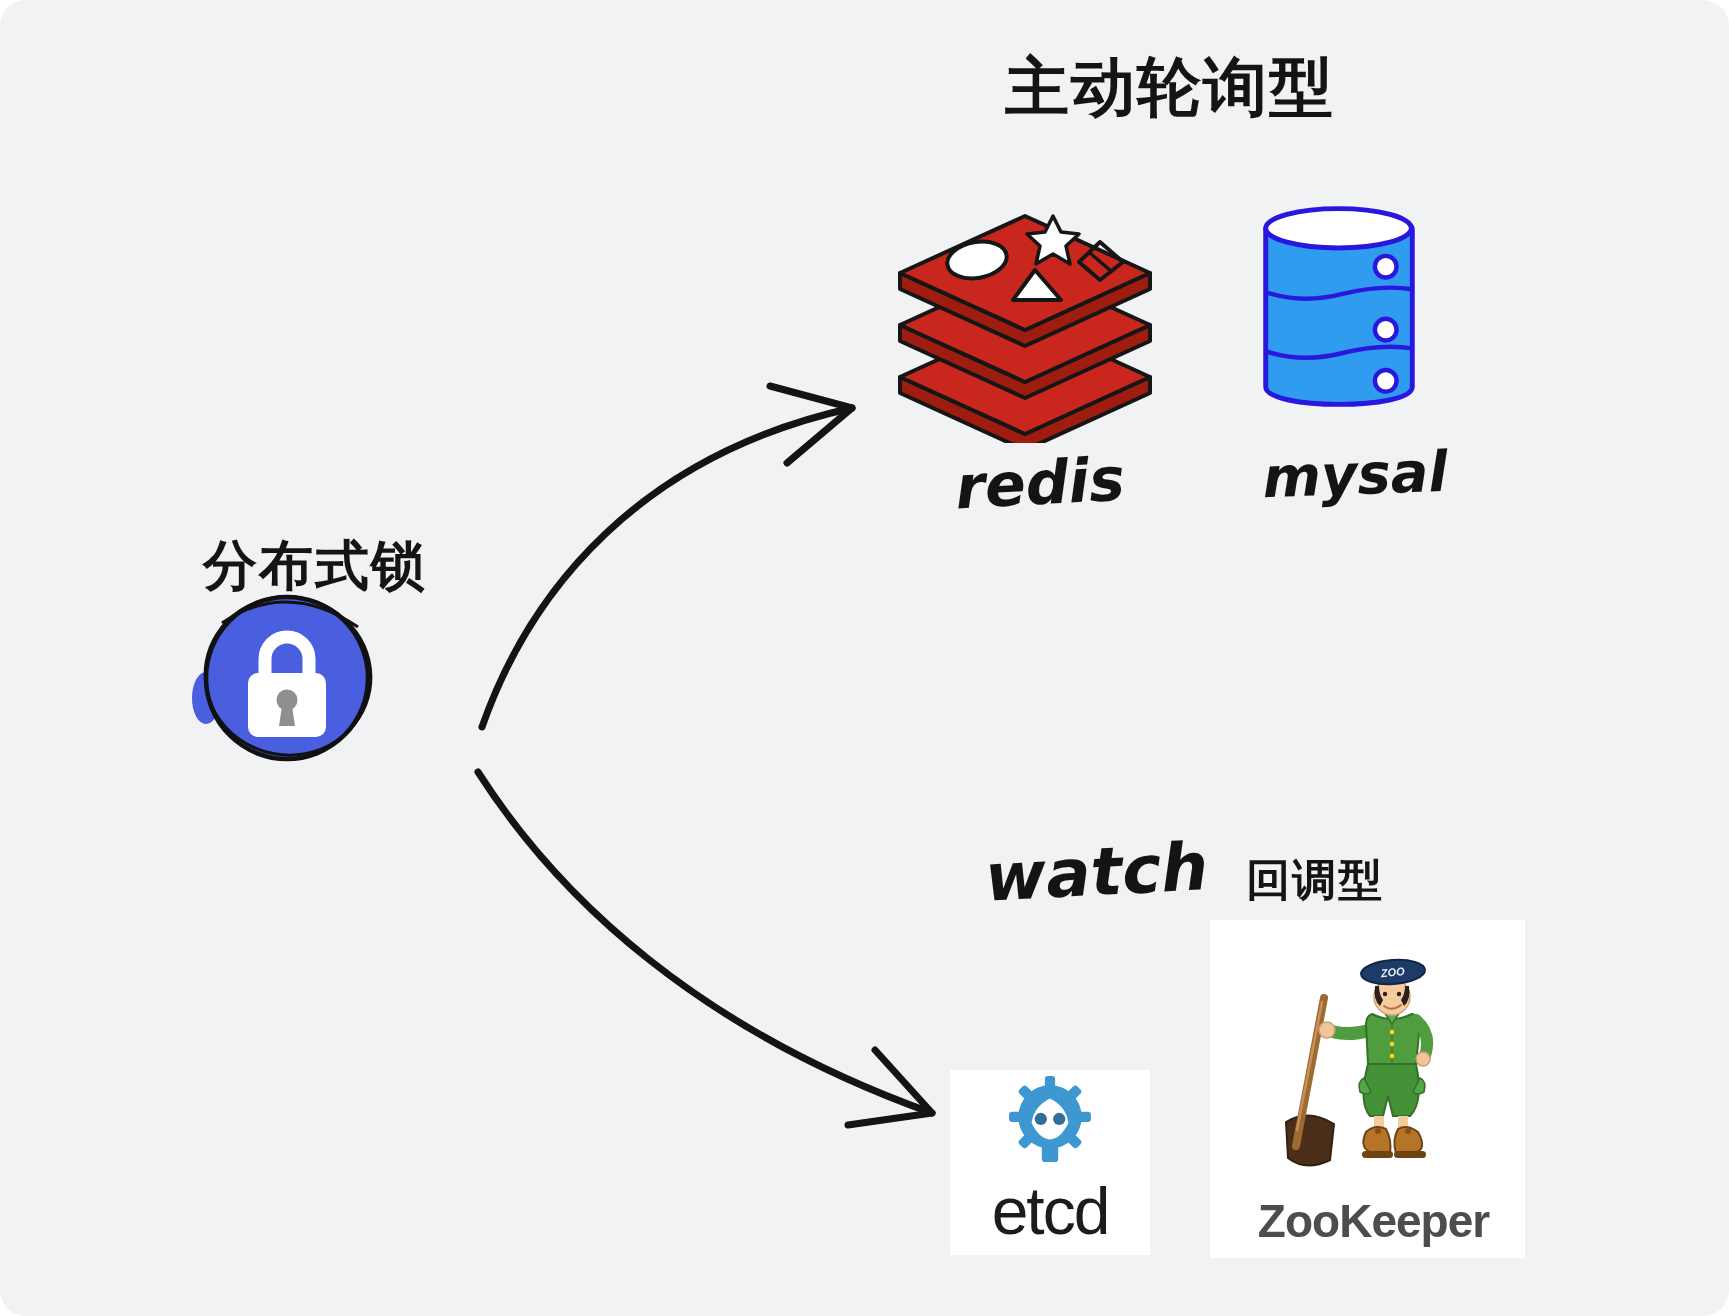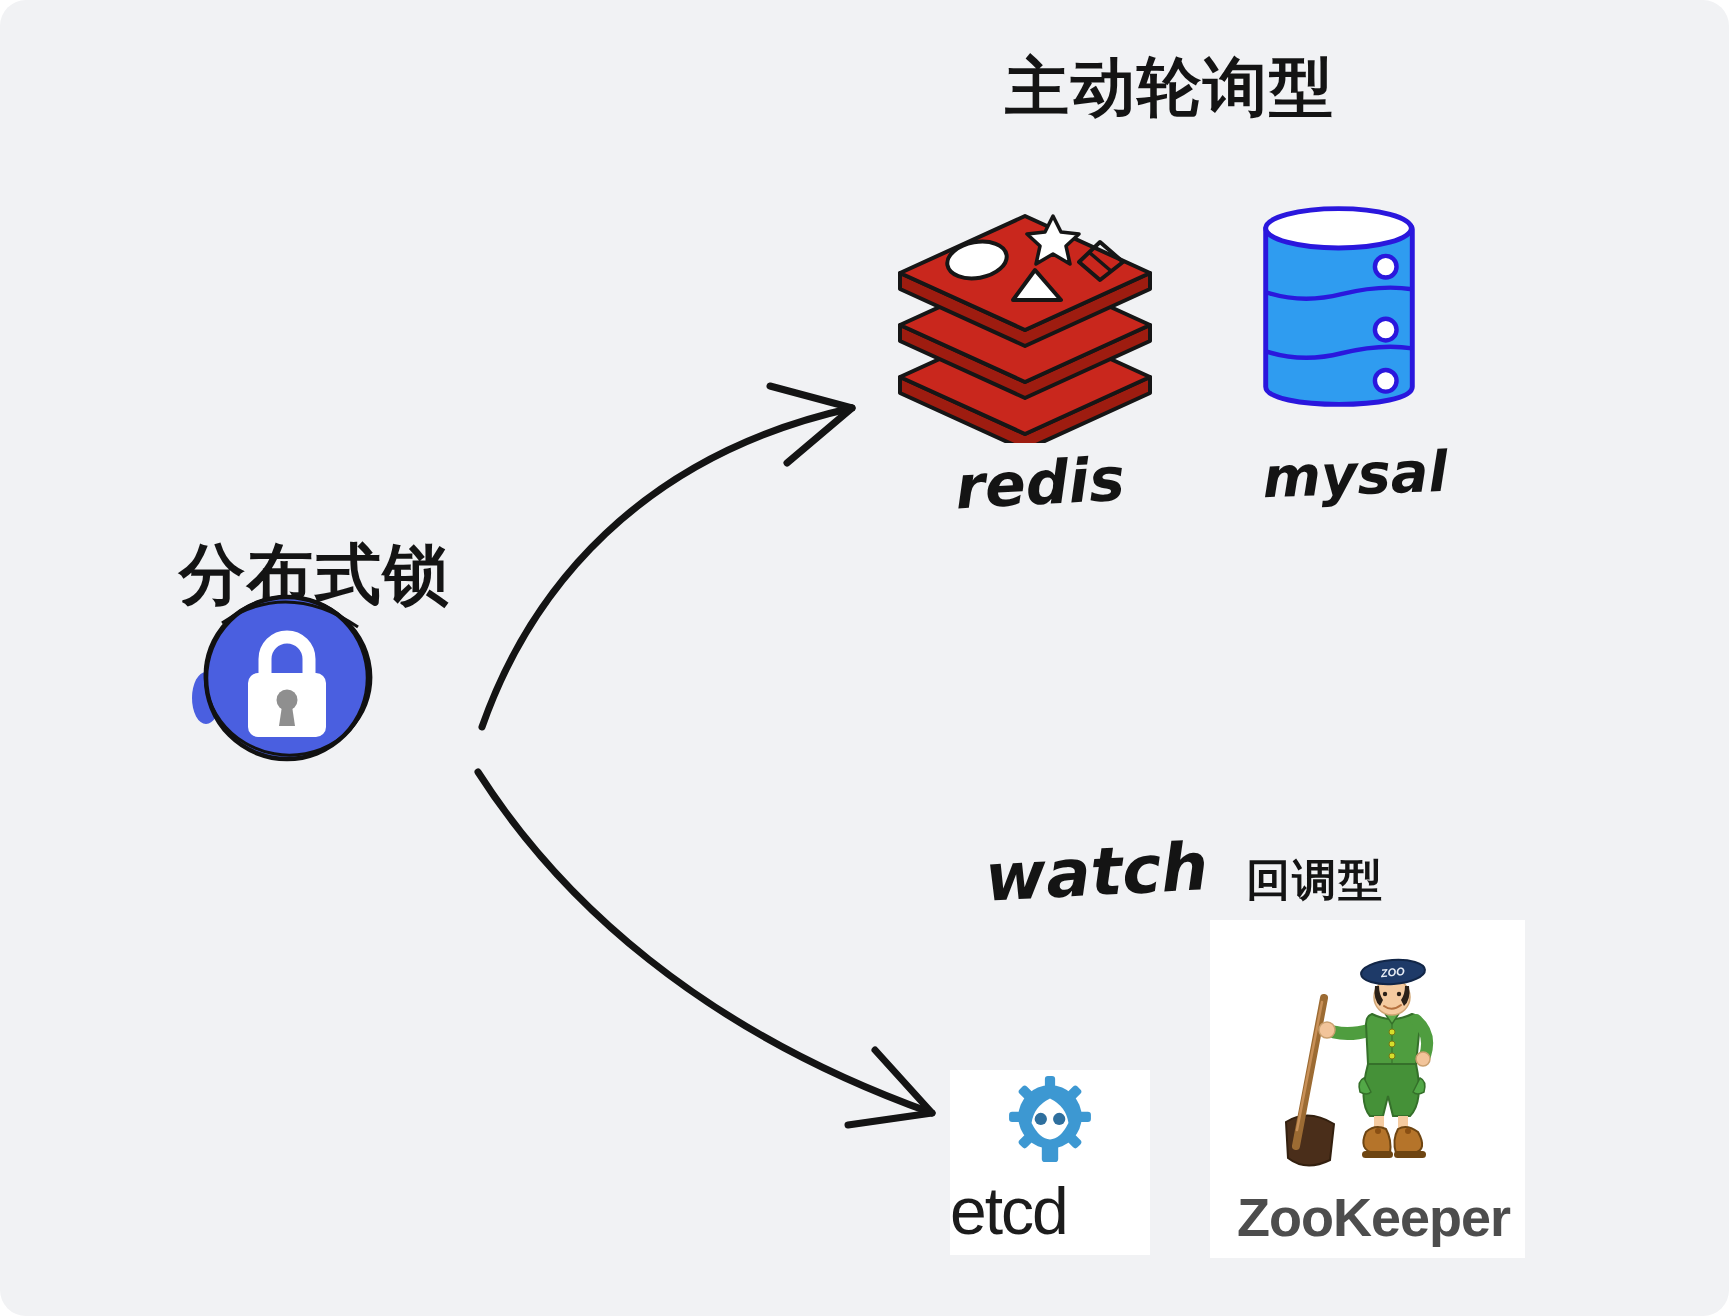--- a/index.html
+++ b/index.html
@@ -5,32 +5,32 @@
   html,body{margin:0;padding:0;width:1729px;height:1316px;background:#ffffff;overflow:hidden;
     font-family:"Liberation Sans", sans-serif;}
   .canvas{position:absolute;left:0;top:0;width:1729px;height:1316px;
     background:var(--canvas-bg,#f1f2f4);border-radius:26px;}
   .abs{position:absolute;}
   .cn-title{font-weight:700;color:var(--ink,#141414);letter-spacing:2px;}
   .hand{font-style:italic;font-weight:700;color:var(--ink,#141414);
     font-family:"DejaVu Sans", sans-serif;}
   .card{position:absolute;background:#ffffff;}
   .title-polling{left:880px;top:44px;width:580px;text-align:center;font-size:64px;}
-  .lock-title{left:140px;top:530px;width:350px;text-align:center;font-size:66px;}
+  .lock-title{left:140px;top:530px;width:350px;text-align:center;font-size:54px;}
   .redis-label{left:900px;top:448px;width:280px;text-align:center;font-size:60px;transform:rotate(-3deg);}
   .mysql-label{left:1235px;top:442px;width:240px;text-align:center;font-size:56px;transform:rotate(-2deg);}
   .watch-row{left:985px;top:834px;display:flex;align-items:baseline;gap:38px;}
   .watch-word{font-size:66px;transform:rotate(-3deg);}
   .callback-word{font-size:44px;}
   .etcd-card{left:950px;top:1070px;width:200px;height:185px;}
-  .etcd-label{position:absolute;left:0;bottom:6px;width:100%;
+  .etcd-label{position:absolute;left:0;bottom:6px;width:100%;text-align:center;
     font-size:66px;font-weight:500;color:#1c1c1c;letter-spacing:-2px;}
   .zk-card{left:1210px;top:920px;width:315px;height:338px;}
   .zk-label{position:absolute;left:6px;bottom:10px;width:100%;text-align:center;
-    font-size:54px;font-weight:700;color:#4d4d4d;letter-spacing:-1px;margin-top:48px;}
+    font-size:46px;font-weight:700;color:#4d4d4d;letter-spacing:-1px;margin-top:48px;}
   .watermark{right:4px;bottom:2px;font-size:47px;font-weight:600;
     color:var(--watermark-gray,#c7c7ca);text-shadow:2px 2px 1px #ffffff;letter-spacing:1px;}
   svg{display:block;}
 </style>
 </head>
 <body>
 
 <div class="canvas">
 
   <div class="abs cn-title title-polling">主动轮询型</div>

